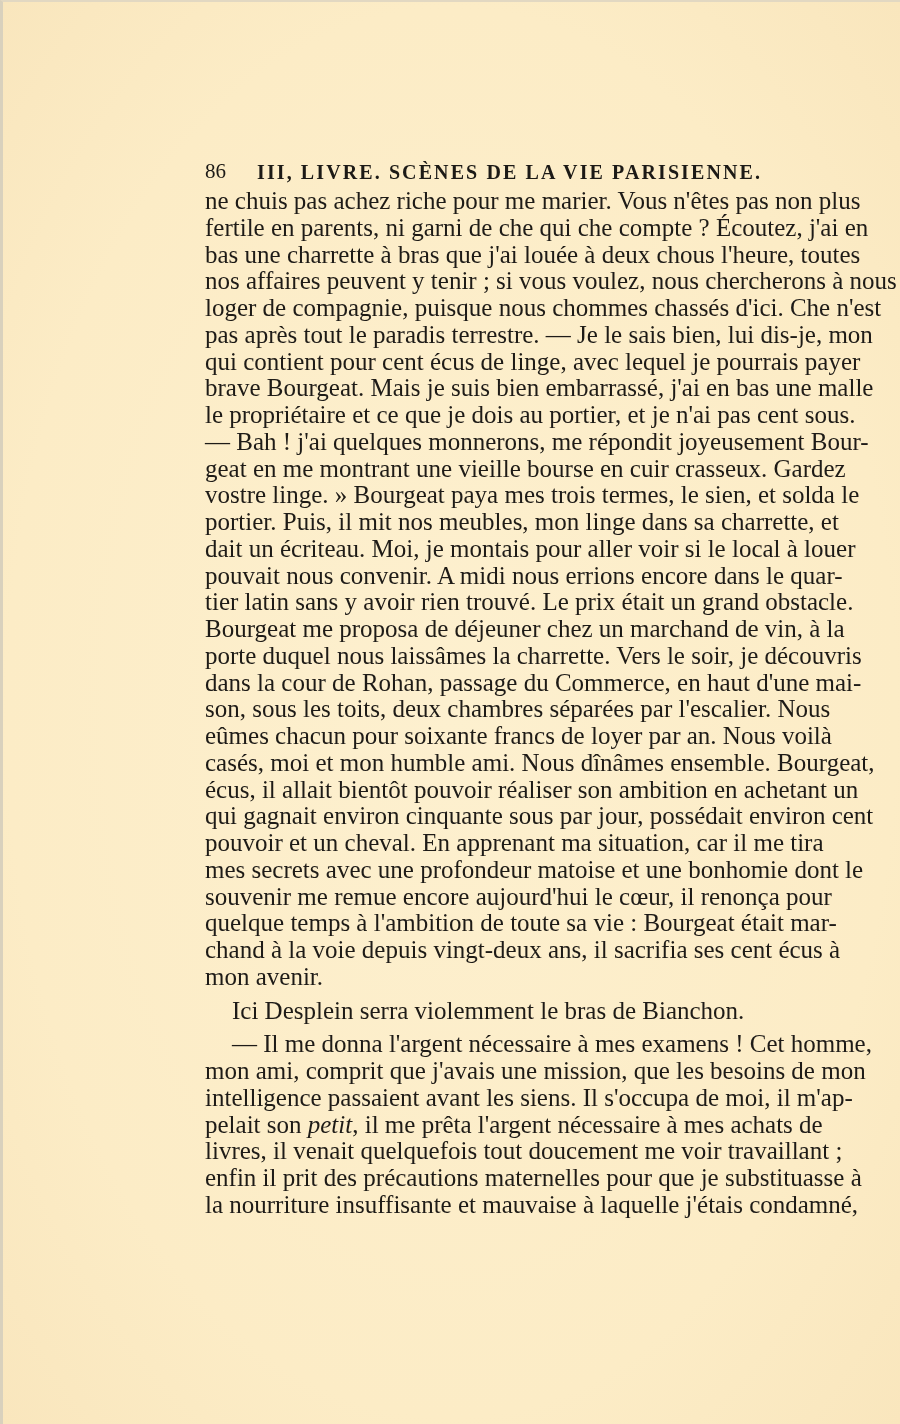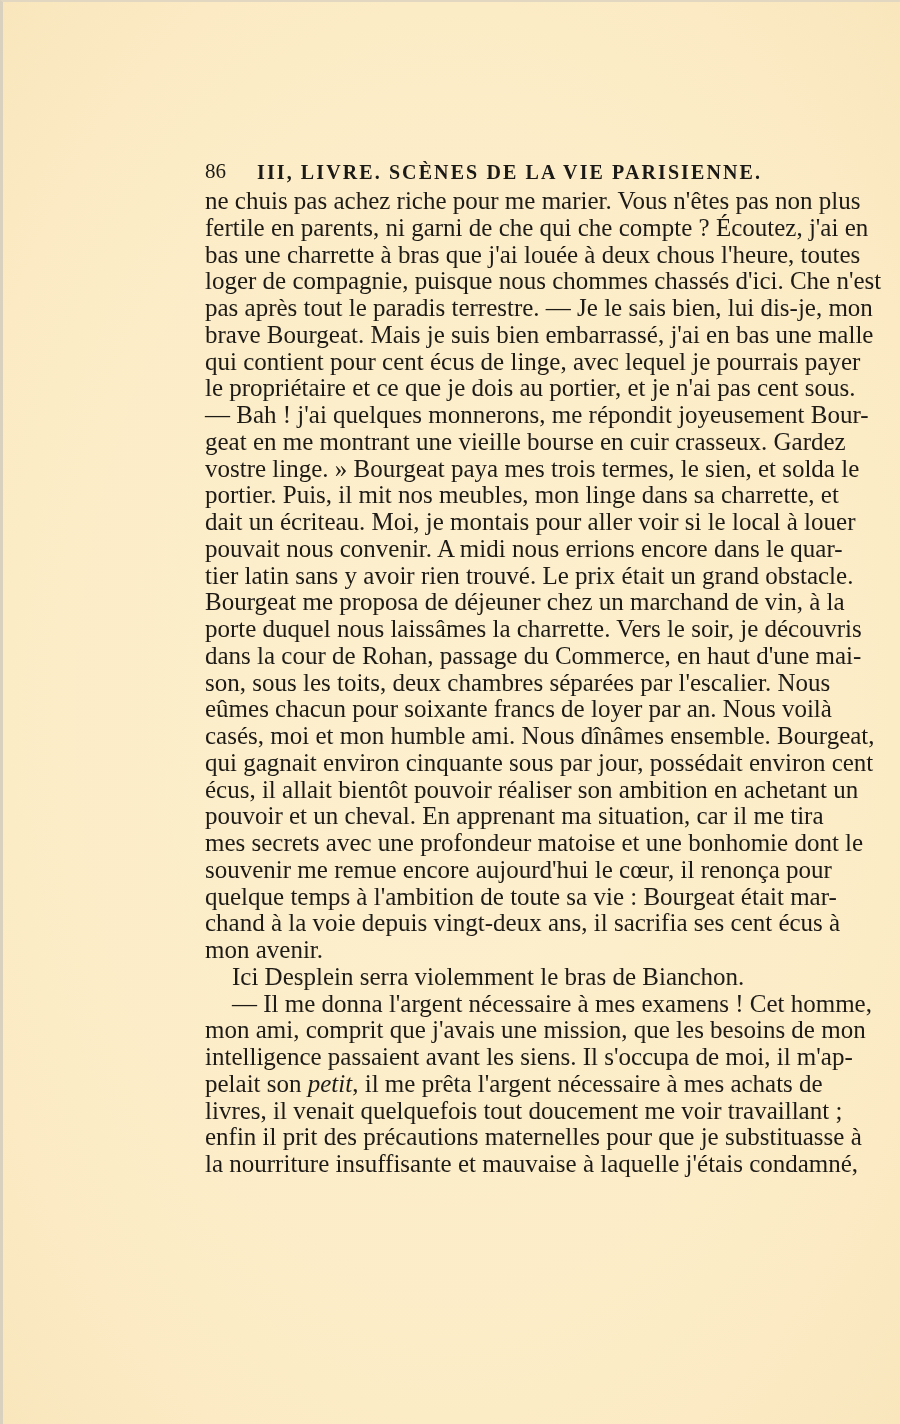--- a/index.html
+++ b/index.html
@@ -61,57 +61,59 @@
     line-height: 26.75px;
     white-space: nowrap;
     text-align: justify;
     text-align-last: justify;
   }
   .line.last {
     text-align-last: left;
   }
   .line.indent {
     padding-left: 27px;
+    margin-top: 7px;
   }
   .line em { font-style: italic; }
 </style>
 </head>
 <body>
 
 <div class="page">
 
   <div class="running-head">
     <span class="page-number">86</span>
     <span class="running-title">III, LIVRE. SCÈNES DE LA VIE PARISIENNE.</span>
   </div>
 
   <div class="body-text">
     <span class="line">ne chuis pas achez riche pour me marier. Vous n'êtes pas non plus</span>
     <span class="line">fertile en parents, ni garni de che qui che compte ? Écoutez, j'ai en</span>
     <span class="line">bas une charrette à bras que j'ai louée à deux chous l'heure, toutes</span>
+    <span class="line">nos affaires peuvent y tenir ; si vous voulez, nous chercherons à nous</span>
     <span class="line">loger de compagnie, puisque nous chommes chassés d'ici. Che n'est</span>
     <span class="line">pas après tout le paradis terrestre. — Je le sais bien, lui dis-je, mon</span>
+    <span class="line">qui contient pour cent écus de linge, avec lequel je pourrais payer</span>
     <span class="line">brave Bourgeat. Mais je suis bien embarrassé, j'ai en bas une malle</span>
-    <span class="line">qui contient pour cent écus de linge, avec lequel je pourrais payer</span>
     <span class="line">le propriétaire et ce que je dois au portier, et je n'ai pas cent sous.</span>
     <span class="line">— Bah ! j'ai quelques monnerons, me répondit joyeusement Bour-</span>
     <span class="line">geat en me montrant une vieille bourse en cuir crasseux. Gardez</span>
     <span class="line">vostre linge. » Bourgeat paya mes trois termes, le sien, et solda le</span>
     <span class="line">portier. Puis, il mit nos meubles, mon linge dans sa charrette, et</span>
     <span class="line">dait un écriteau. Moi, je montais pour aller voir si le local à louer</span>
     <span class="line">pouvait nous convenir. A midi nous errions encore dans le quar-</span>
     <span class="line">tier latin sans y avoir rien trouvé. Le prix était un grand obstacle.</span>
     <span class="line">Bourgeat me proposa de déjeuner chez un marchand de vin, à la</span>
     <span class="line">porte duquel nous laissâmes la charrette. Vers le soir, je découvris</span>
     <span class="line">dans la cour de Rohan, passage du Commerce, en haut d'une mai-</span>
     <span class="line">son, sous les toits, deux chambres séparées par l'escalier. Nous</span>
     <span class="line">eûmes chacun pour soixante francs de loyer par an. Nous voilà</span>
     <span class="line">casés, moi et mon humble ami. Nous dînâmes ensemble. Bourgeat,</span>
+    <span class="line">écus, il allait bientôt pouvoir réaliser son ambition en achetant un</span>
     <span class="line">qui gagnait environ cinquante sous par jour, possédait environ cent</span>
-    <span class="line">écus, il allait bientôt pouvoir réaliser son ambition en achetant un</span>
     <span class="line">pouvoir et un cheval. En apprenant ma situation, car il me tira</span>
     <span class="line">mes secrets avec une profondeur matoise et une bonhomie dont le</span>
     <span class="line">souvenir me remue encore aujourd'hui le cœur, il renonça pour</span>
     <span class="line">quelque temps à l'ambition de toute sa vie : Bourgeat était mar-</span>
     <span class="line">chand à la voie depuis vingt-deux ans, il sacrifia ses cent écus à</span>
     <span class="line last">mon avenir.</span>
     <span class="line indent last">Ici Desplein serra violemment le bras de Bianchon.</span>
     <span class="line indent">— Il me donna l'argent nécessaire à mes examens ! Cet homme,</span>
     <span class="line">mon ami, comprit que j'avais une mission, que les besoins de mon</span>
     <span class="line">intelligence passaient avant les siens. Il s'occupa de moi, il m'ap-</span>

